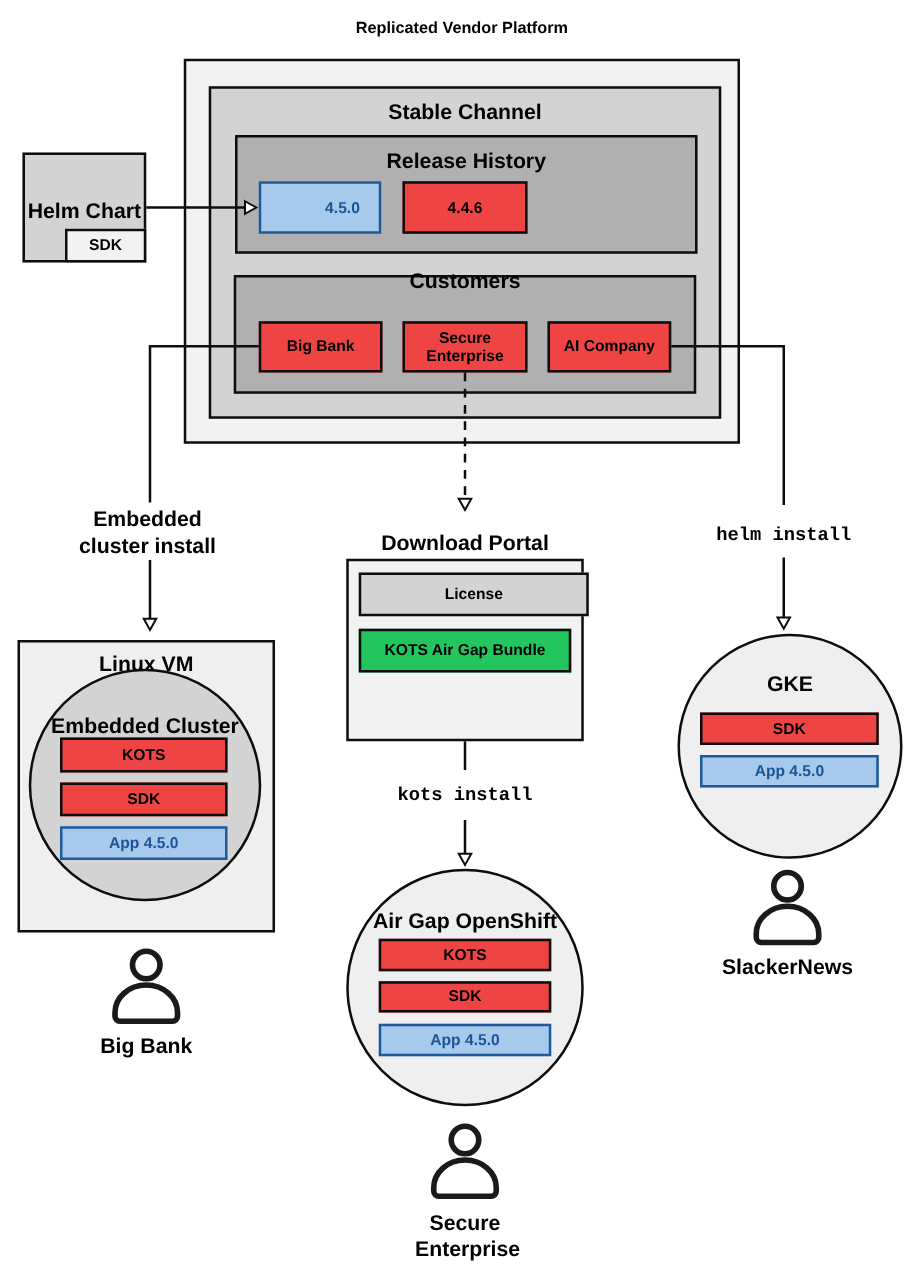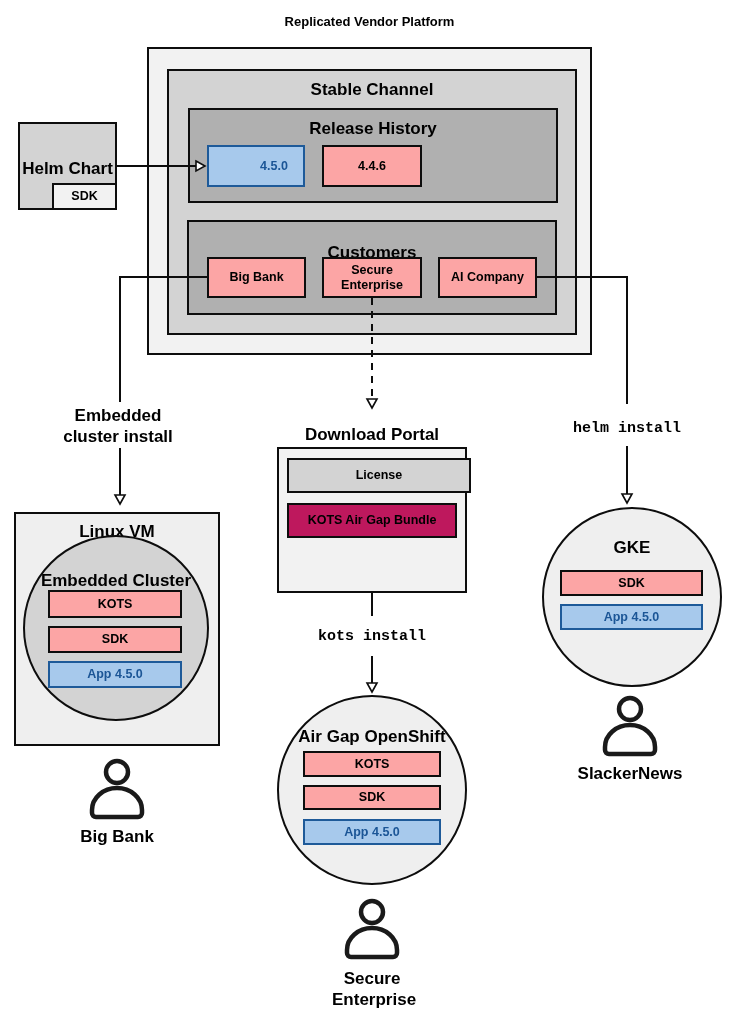--- a/index.html
+++ b/index.html
@@ -7,21 +7,21 @@
     position:relative;width:734px;height:1026px;background:#fff;
     font-family:"Liberation Sans","DejaVu Sans",sans-serif;color:#000;
     overflow:hidden;
   }
   .abs{position:absolute;box-sizing:border-box;}
   .box{border:2px solid #0d0d0d;}
   .lbl{font-weight:bold;font-size:17px;text-align:center;line-height:1.25;}
   .cell{
     display:flex;align-items:center;justify-content:center;
     font-weight:bold;font-size:12.5px;text-align:center;line-height:1.15;
-    background:#fca5a5;
+    background:#ef4444;
   }
   .blue{background:#a7c9ec;border-color:#1e5a99;color:#1b5596;}
   .gray-xlight{background:#f2f2f2;}
   .gray-light{background:#efefef;}
   .gray-mid{background:#d3d3d3;}
   .gray-dark{background:#b0b0b0;}
   .mono{
     font-family:"Liberation Mono","DejaVu Sans Mono",monospace;
     font-weight:bold;font-size:15px;text-align:center;white-space:nowrap;
   }
@@ -40,21 +40,21 @@
 
   <div class="abs box gray-mid" style="left:167px;top:69px;width:410px;height:266px;"></div>
   <div class="abs lbl" style="left:167px;top:79px;width:410px;">Stable Channel</div>
 
   <div class="abs box gray-dark" style="left:188px;top:108px;width:370px;height:95px;"></div>
   <div class="abs lbl" style="left:188px;top:118px;width:370px;">Release History</div>
   <div class="abs box cell blue" style="left:207px;top:145px;width:98px;height:42px;padding-left:36px;">4.5.0</div>
   <div class="abs box cell" style="left:322px;top:145px;width:100px;height:42px;">4.4.6</div>
 
   <div class="abs box gray-dark" style="left:187px;top:220px;width:370px;height:95px;"></div>
-  <div class="abs lbl" style="left:187px;top:242px;width:370px;">Customers</div>
+  <div class="abs lbl" style="left:187px;top:214px;width:370px;">Customers</div>
   <div class="abs box cell" style="left:207px;top:257px;width:99px;height:41px;">Big Bank</div>
   <div class="abs box cell" style="left:322px;top:257px;width:100px;height:41px;padding:0 6px;">Secure Enterprise</div>
   <div class="abs box cell" style="left:438px;top:257px;width:99px;height:41px;">AI Company</div>
 
   <div class="abs box gray-mid" style="left:18px;top:122px;width:99px;height:88px;"></div>
   <div class="abs lbl" style="left:18px;top:158px;width:99px;">Helm Chart</div>
   <div class="abs box cell gray-xlight" style="left:52px;top:183px;width:65px;height:27px;background:#f2f2f2;">SDK</div>
 
   <div class="abs lbl" style="left:48px;top:405px;width:140px;">Embedded cluster install</div>
   <div class="abs mono" style="left:292px;top:628px;width:160px;">kots install</div>
@@ -70,21 +70,21 @@
 
   <svg class="abs" style="left:89px;top:757px;" width="56" height="64" viewBox="0 0 56 64">
     <circle cx="28" cy="15" r="11" fill="#fff" stroke="#1a1a1a" stroke-width="4.5"></circle>
     <path d="M3,53 a25,22 0 0,1 50,0 l0,3 a4,4 0 0,1 -4,4 l-42,0 a4,4 0 0,1 -4,-4 z" fill="#fff" stroke="#1a1a1a" stroke-width="4.5"></path>
   </svg>
   <div class="abs lbl" style="left:57px;top:826px;width:120px;">Big Bank</div>
 
   <div class="abs lbl" style="left:302px;top:424px;width:140px;">Download Portal</div>
   <div class="abs box gray-xlight" style="left:277px;top:447px;width:190px;height:146px;"></div>
   <div class="abs box cell gray-mid" style="left:287px;top:458px;width:184px;height:35px;background:#d3d3d3;">License</div>
-  <div class="abs box cell gray-mid" style="left:287px;top:503px;width:170px;height:35px;background:#be185d;">KOTS Air Gap Bundle</div>
+  <div class="abs box cell gray-mid" style="left:287px;top:503px;width:170px;height:35px;background:#22c55e;">KOTS Air Gap Bundle</div>
 
   <div class="abs circle gray-light" style="left:277px;top:695px;width:190px;height:190px;"></div>
   <div class="abs lbl" style="left:277px;top:726px;width:190px;">Air Gap OpenShift</div>
   <div class="abs box cell" style="left:303px;top:751px;width:138px;height:26px;">KOTS</div>
   <div class="abs box cell" style="left:303px;top:785px;width:138px;height:25px;">SDK</div>
   <div class="abs box cell blue" style="left:303px;top:819px;width:138px;height:26px;">App 4.5.0</div>
 
   <svg class="abs" style="left:344px;top:897px;" width="56" height="64" viewBox="0 0 56 64">
     <circle cx="28" cy="15" r="11" fill="#fff" stroke="#1a1a1a" stroke-width="4.5"></circle>
     <path d="M3,53 a25,22 0 0,1 50,0 l0,3 a4,4 0 0,1 -4,4 l-42,0 a4,4 0 0,1 -4,-4 z" fill="#fff" stroke="#1a1a1a" stroke-width="4.5"></path>

